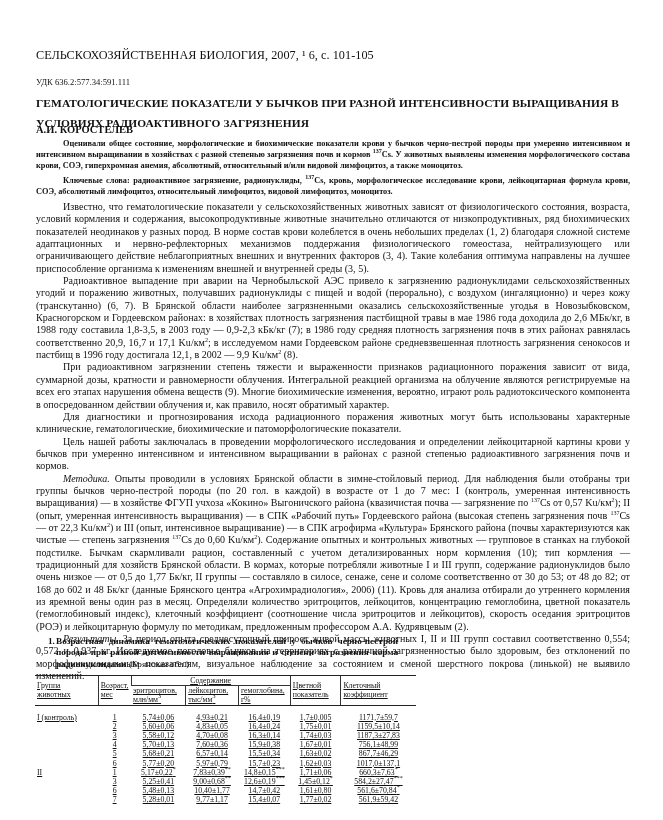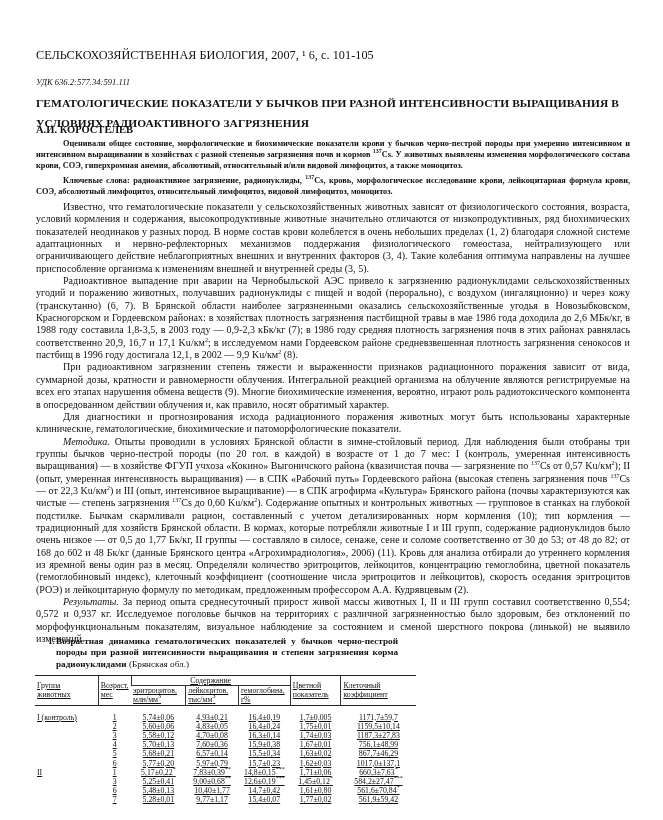--- a/index.html
+++ b/index.html
@@ -2,21 +2,21 @@
 <html><head>
 <meta charset="utf-8">
 <style>
   html, body { margin: 0; padding: 0; background: #ffffff; }
   body {
     width: 663px; height: 820px; overflow: hidden; position: relative;
     font-family: "Liberation Serif", serif; color: #111;
   }
   .page { position: absolute; left: 0; top: 8px; width: 663px; height: 820px; }
   .journal { position: absolute; left: 36px; top: 40px; font-size: 12.2px; letter-spacing: 0.05px; }
-  .udc { position: absolute; left: 36px; top: 69px; font-size: 8.6px; font-style: italic; }
+  .udc { position: absolute; left: 36px; top: 69px; font-size: 8.6px; }
   .title {
     position: absolute; left: 36px; top: 85px; width: 594px;
     font-size: 11.4px; font-weight: bold; line-height: 20px; letter-spacing: 0.1px;
   }
   .author { position: absolute; left: 36px; top: 116px; font-size: 10.5px; font-weight: bold; }
   .abstract, .keywords {
     position: absolute; left: 36px; width: 594px;
     font-size: 8.3px; font-weight: bold; line-height: 11px; text-align: justify;
     text-indent: 27px;
   }
@@ -69,20 +69,21 @@
 
   <div class="abstract"><span>Оценивали общее состояние, морфологические и биохимические показатели крови у бычков черно-пестрой породы при умеренно интенсивном и интенсивном выращивании в хозяйствах с разной степенью загрязнения почв и кормов </span><sup>137</sup><span>Cs. У животных выявлены изменения морфологического состава крови, СОЭ, гиперхромная анемия, абсолютный, относительный и/или видовой лимфоцитоз, а также моноцитоз.</span></div>
 
   <div class="keywords"><span>Ключевые слова: радиоактивное загрязнение, радионуклиды, </span><sup>137</sup><span>Cs, кровь, морфологическое исследование крови, лейкоцитарная формула крови, СОЭ, абсолютный лимфоцитоз, относительный лимфоцитоз, видовой лимфоцитоз, моноцитоз.</span></div>
 
   <div class="body-text">
     <p>Известно, что гематологические показатели у сельскохозяйственных животных зависят от физиологического состояния, возраста, условий кормления и содержания, высокопродуктивные животные значительно отличаются от низкопродуктивных, ряд биохимических показателей неодинаков у разных пород. В норме состав крови колеблется в очень небольших пределах (1, 2) благодаря сложной системе адаптационных и нервно-рефлекторных механизмов поддержания физиологического гомеостаза, нейтрализующего или ограничивающего действие неблагоприятных внешних и внутренних факторов (3, 4). Такие колебания оптимума направлены на лучшее приспособление организма к изменениям внешней и внутренней среды (3, 5).</p>
     <p><span>Радиоактивное выпадение при аварии на Чернобыльской АЭС привело к загрязнению радионуклидами сельскохозяйственных угодий и поражению животных, получавших радионуклиды с пищей и водой (перорально), с воздухом (ингаляционно) и через кожу (транскутанно) (6, 7). В Брянской области наиболее загрязненными оказались сельскохозяйственные угодья в Новозыбковском, Красногорском и Гордеевском районах: в хозяйствах плотность загрязнения пастбищной травы в мае 1986 года доходила до 2,6 МБк/кг, в 1988 году составила 1,8-3,5, в 2003 году — 0,9-2,3 кБк/кг (7); в 1986 году средняя плотность загрязнения почв в этих районах равнялась соответственно 20,9, 16,7 и 17,1 Ku/км</span><sup>2</sup><span>; в исследуемом нами Гордеевском районе средневзвешенная плотность загрязнения сенокосов и пастбищ в 1996 году достигала 12,1, в 2002 — 9,9 Ku/км</span><sup>2</sup><span> (8).</span></p>
     <p>При радиоактивном загрязнении степень тяжести и выраженности признаков радиационного поражения зависит от вида, суммарной дозы, кратности и равномерности облучения. Интегральной реакцией организма на облучение являются регистрируемые на всех его этапах нарушения обмена веществ (9). Многие биохимические изменения, вероятно, играют роль радиотоксического компонента в опосредованном действии облучения и, как правило, носят обратимый характер.</p>
     <p>Для диагностики и прогнозирования исхода радиационного поражения животных могут быть использованы характерные клинические, гематологические, биохимические и патоморфологические показатели.</p>
+    <p>Цель нашей работы заключалась в проведении морфологического исследования и определении лейкоцитарной картины крови у бычков при умеренно интенсивном и интенсивном выращивании в районах с разной степенью радиоактивного загрязнения почв и кормов.</p>
     <p><i>Методика.</i><span> Опыты проводили в условиях Брянской области в зимне-стойловый период. Для наблюдения были отобраны три группы бычков черно-пестрой породы (по 20 гол. в каждой) в возрасте от 1 до 7 мес: I (контроль, умеренная интенсивность выращивания) — в хозяйстве ФГУП учхоза «Кокино» Выгоничского района (квазичистая почва — загрязнение по </span><sup>137</sup><span>Cs от 0,57 Ku/км</span><sup>2</sup><span>); II (опыт, умеренная интенсивность выращивания) — в СПК «Рабочий путь» Гордеевского района (высокая степень загрязнения почв </span><sup>137</sup><span>Cs — от 22,3 Ku/км</span><sup>2</sup><span>) и III (опыт, интенсивное выращивание) — в СПК агрофирма «Культура» Брянского района (почвы характеризуются как чистые — степень загрязнения </span><sup>137</sup><span>Cs до 0,60 Ku/км</span><sup>2</sup><span>). Содержание опытных и контрольных животных — групповое в станках на глубокой подстилке. Бычкам скармливали рацион, составленный с учетом детализированных норм кормления (10); тип кормления — традиционный для хозяйств Брянской области. В кормах, которые потребляли животные I и III групп, содержание радионуклидов было очень низкое — от 0,5 до 1,77 Бк/кг, II группы — составляло в силосе, сенаже, сене и соломе соответственно от 30 до 53; от 48 до 82; от 168 до 602 и 48 Бк/кг (данные Брянского центра «Агрохимрадиология», 2006) (11). Кровь для анализа отбирали до утреннего кормления из яремной вены один раз в месяц. Определяли количество эритроцитов, лейкоцитов, концентрацию гемоглобина, цветной показатель (гемоглобиновый индекс), клеточный коэффициент (соотношение числа эритроцитов и лейкоцитов), скорость оседания эритроцитов (РОЭ) и лейкоцитарную формулу по методикам, предложенным профессором А.А. Кудрявцевым (2).</span></p>
     <p><i>Результаты.</i><span> За период опыта среднесуточный прирост живой массы животных I, II и III групп составил соответственно 0,554; 0,572 и 0,937 кг. Исследуемое поголовье бычков на территориях с различной загрязненностью было здоровым, без отклонений по морфофункциональным показателям, визуальное наблюдение за состоянием и сменой шерстного покрова (линькой) не выявило изменений.</span></p>
   </div>
 
   <div class="table-caption">
     <span class="num">1.</span>
     <span>Возрастная динамика гематологических показателей у бычков черно-пестрой породы при разной интенсивности выращивания и степени загрязнения корма радионуклидами</span><span class="plain"> (Брянская обл.)</span>
   </div>
 
   <table class="data">

